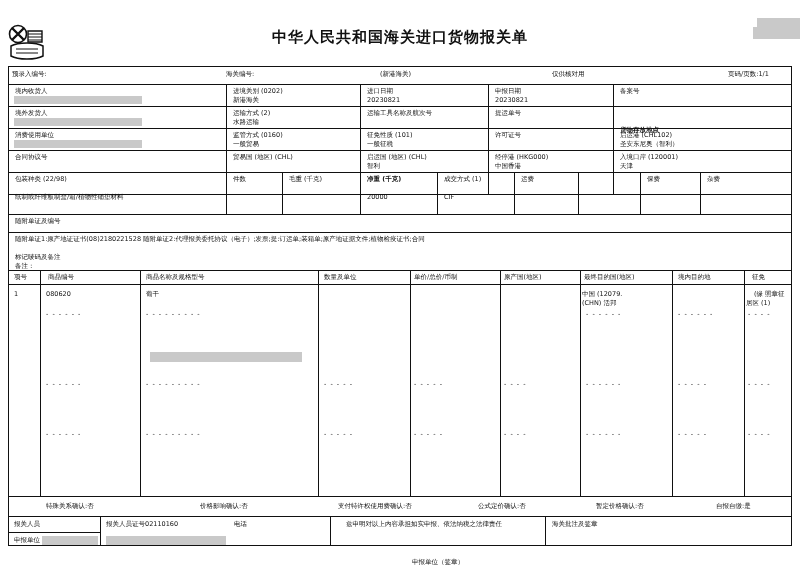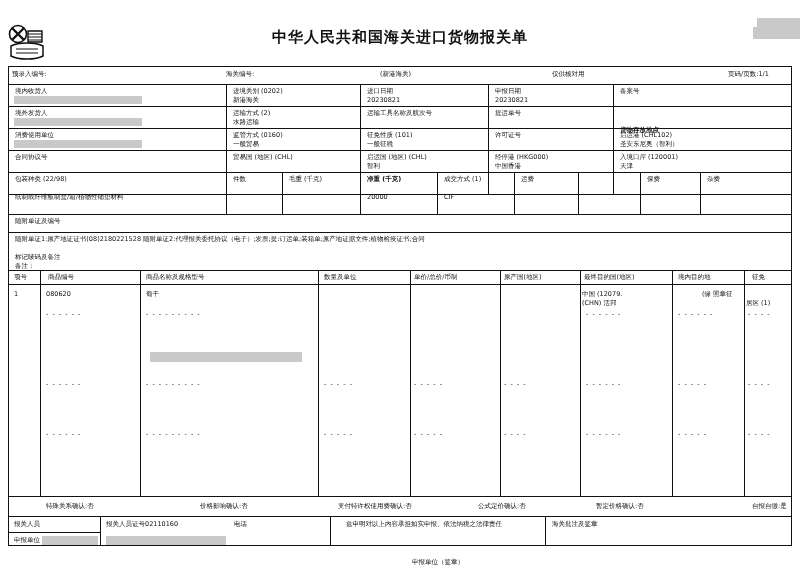--- a/index.html
+++ b/index.html
@@ -190,21 +190,21 @@
   <div class="lbl" style="position:absolute;left:504px;top:273px;">原产国(地区)</div>
   <div class="lbl" style="position:absolute;left:584px;top:273px;">最终目的国(地区)</div>
   <div class="lbl" style="position:absolute;left:678px;top:273px;">境内目的地</div>
   <div class="lbl" style="position:absolute;left:752px;top:273px;">征免</div>
 
   <div class="val" style="position:absolute;left:14px;top:290px;">1</div>
   <div class="val" style="position:absolute;left:46px;top:290px;">080620</div>
   <div class="val" style="position:absolute;left:146px;top:290px;">葡干</div>
   <div class="val" style="position:absolute;left:582px;top:290px;">中国 (12079.</div>
   <div class="val" style="position:absolute;left:582px;top:299px;">(CHN)    活邦</div>
-  <div class="val" style="position:absolute;left:702px;top:290px;">(缘 照章征</div>
+  <div class="val" style="position:absolute;left:754px;top:290px;">(缘 照章征</div>
   <div class="val" style="position:absolute;left:746px;top:299px;">居区     (1)</div>
 
   <div class="dashrow" style="left:46px;top:310px;">- - - - - -</div>
   <div class="dashrow" style="left:146px;top:310px;">- - - - - - - - -</div>
   <div class="dashrow" style="left:586px;top:310px;">- - - - - -</div>
   <div class="dashrow" style="left:678px;top:310px;">- - - - - -</div>
   <div class="dashrow" style="left:748px;top:310px;">- - - -</div>
 
   <div class="dashrow" style="left:46px;top:380px;">- - - - - -</div>
   <div class="dashrow" style="left:146px;top:380px;">- - - - - - - - -</div>
@@ -225,21 +225,21 @@
   <div class="dashrow" style="left:748px;top:430px;">- - - -</div>
 
   <div class="redact" style="left:150px;top:352px;width:152px;height:10px;"></div>
 
 
   <div class="lbl" style="position:absolute;left:46px;top:502px;">特殊关系确认:否</div>
   <div class="lbl" style="position:absolute;left:200px;top:502px;">价格影响确认:否</div>
   <div class="lbl" style="position:absolute;left:338px;top:502px;">支付特许权使用费确认:否</div>
   <div class="lbl" style="position:absolute;left:478px;top:502px;">公式定价确认:否</div>
   <div class="lbl" style="position:absolute;left:596px;top:502px;">暂定价格确认:否</div>
-  <div class="lbl" style="position:absolute;left:752px;top:502px;text-align:center;">自报自缴:是</div>
+  <div class="lbl" style="position:absolute;left:716px;top:502px;text-align:center;">自报自缴:是</div>
 
   <div class="vline" style="left:100px;top:516px;height:30px;"></div>
   <div class="vline" style="left:330px;top:516px;height:30px;"></div>
   <div class="vline" style="left:545px;top:516px;height:30px;"></div>
   <div class="hline" style="left:8px;top:532px;width:92px;"></div>
 
   <div class="lbl" style="position:absolute;left:14px;top:520px;">报关人员</div>
   <div class="lbl" style="position:absolute;left:14px;top:536px;">申报单位</div>
   <div class="redact" style="left:42px;top:536px;width:56px;height:9px;"></div>
   <div class="lbl" style="position:absolute;left:106px;top:520px;">

